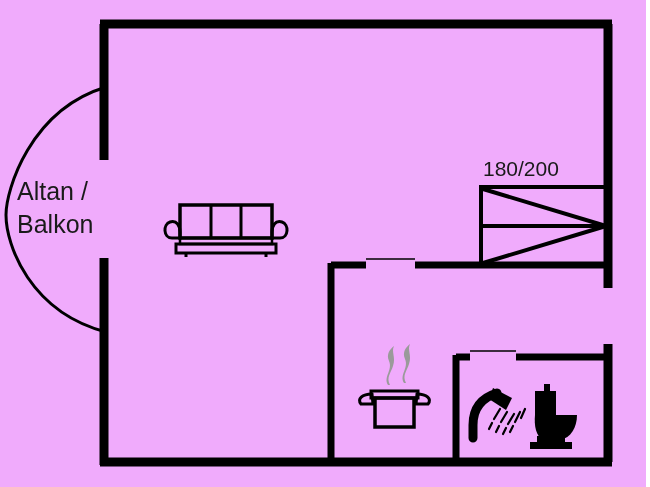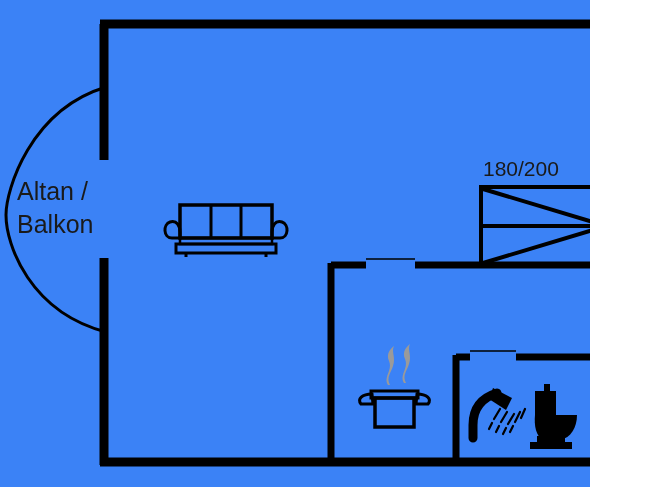--- a/index.html
+++ b/index.html
@@ -5,23 +5,23 @@
   html, body {
     margin: 0;
     padding: 0;
     background: #ffffff;
   }
   body {
     font-family: "Liberation Sans", sans-serif;
   }
   #floorplan {
     position: relative;
-    width: 590px;
+    width: 646px;
     height: 487px;
-    background: #3b82f6;
+    background: #f0abfc;
     overflow: hidden;
   }
   #floorplan svg {
     display: block;
   }
   .wall {
     stroke: #000000;
     stroke-linecap: butt;
   }
   .thin {

